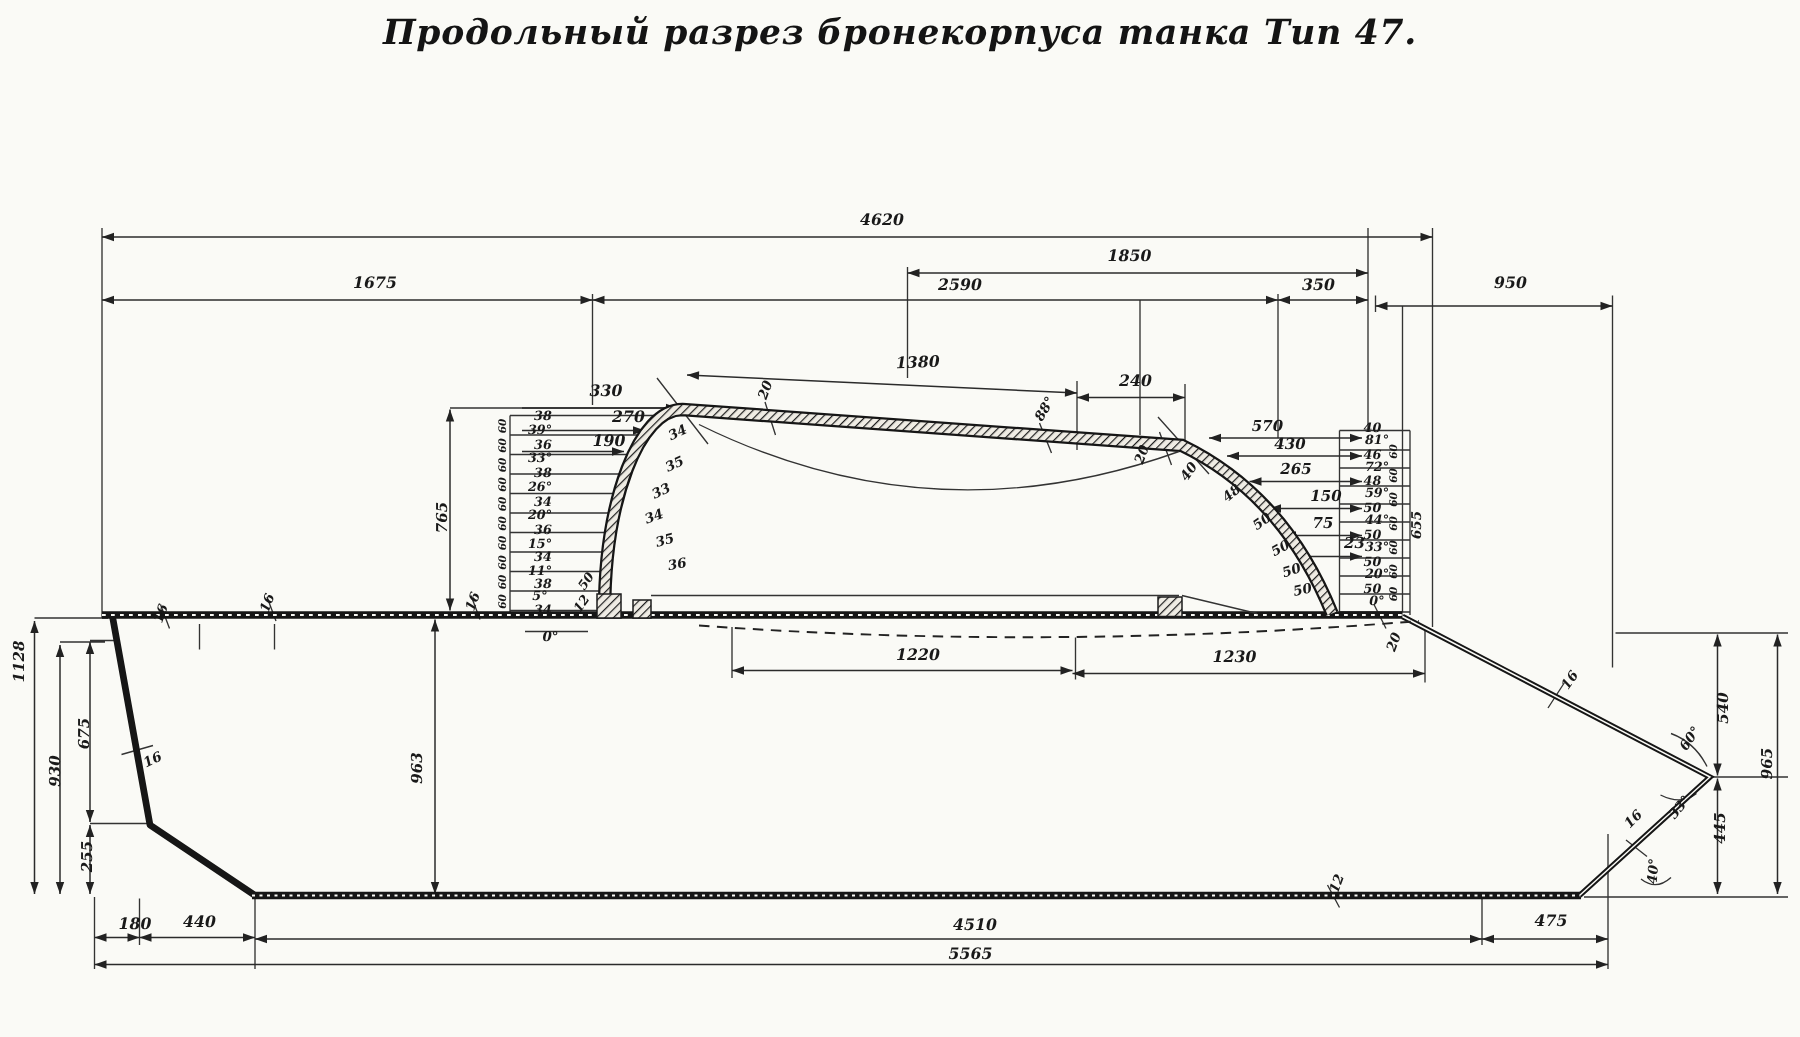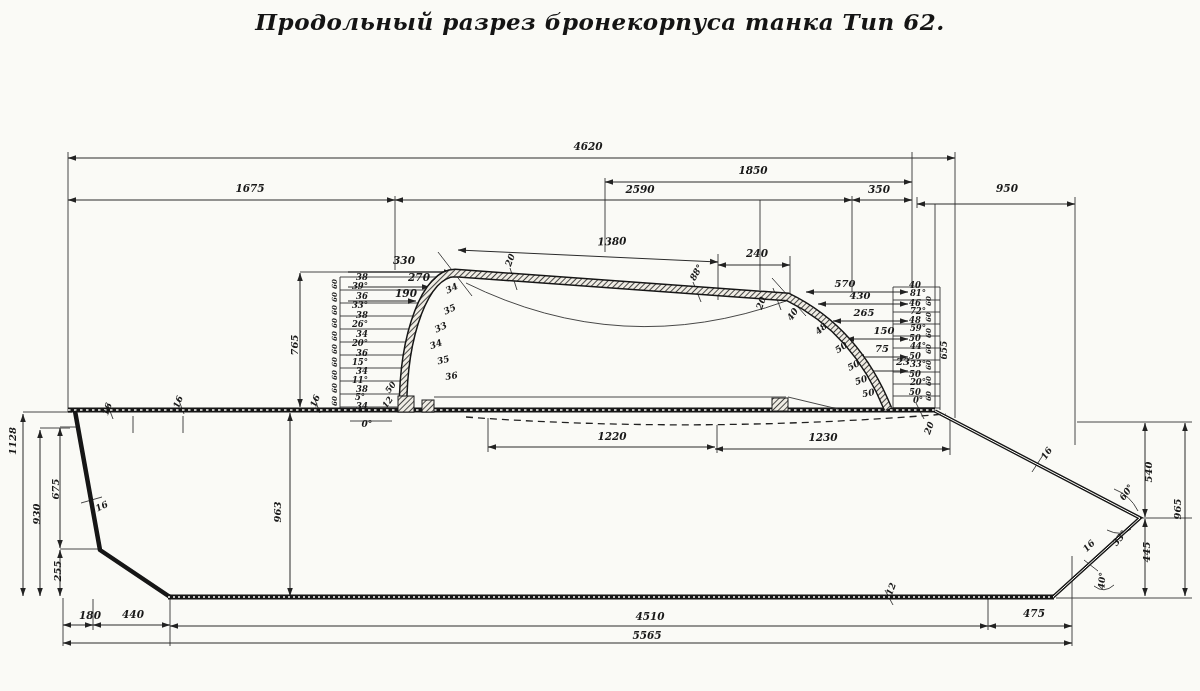--- a/index.html
+++ b/index.html
@@ -17,21 +17,21 @@
   }
   svg{position:absolute;left:0;top:0;}
   .dim{stroke:#2b2b2b;stroke-width:1;fill:none;}
   .thin{stroke:#333;stroke-width:0.9;fill:none;}
   .hull{stroke:#161616;fill:none;}
   text{fill:#191919;font-family:"DejaVu Serif",serif;font-style:italic;font-weight:bold;}
 </style>
 </head>
 <body>
 
-<div class="title">Продольный разрез бронекорпуса танка Тип 62.</div>
+<div class="title">Продольный разрез бронекорпуса танка Тип 47.</div>
 
 <svg id="dwg" width="1200" height="691" viewBox="0 0 1200 691" xmlns="http://www.w3.org/2000/svg">
   <defs>
     <marker id="arr" markerWidth="9" markerHeight="7" refX="8.4" refY="3.5" orient="auto-start-reverse" markerUnits="userSpaceOnUse">
       <path d="M0.4,0.7 L8.4,3.5 L0.4,6.3 Z" fill="#222"></path>
     </marker>
     <pattern id="hp" width="4" height="4" patternUnits="userSpaceOnUse" patternTransform="rotate(45)">
       <rect width="4" height="4" fill="#efece4"></rect>
       <line x1="0" y1="0" x2="0" y2="4" stroke="#1b1b1b" stroke-width="1.6"></line>
     </pattern>

